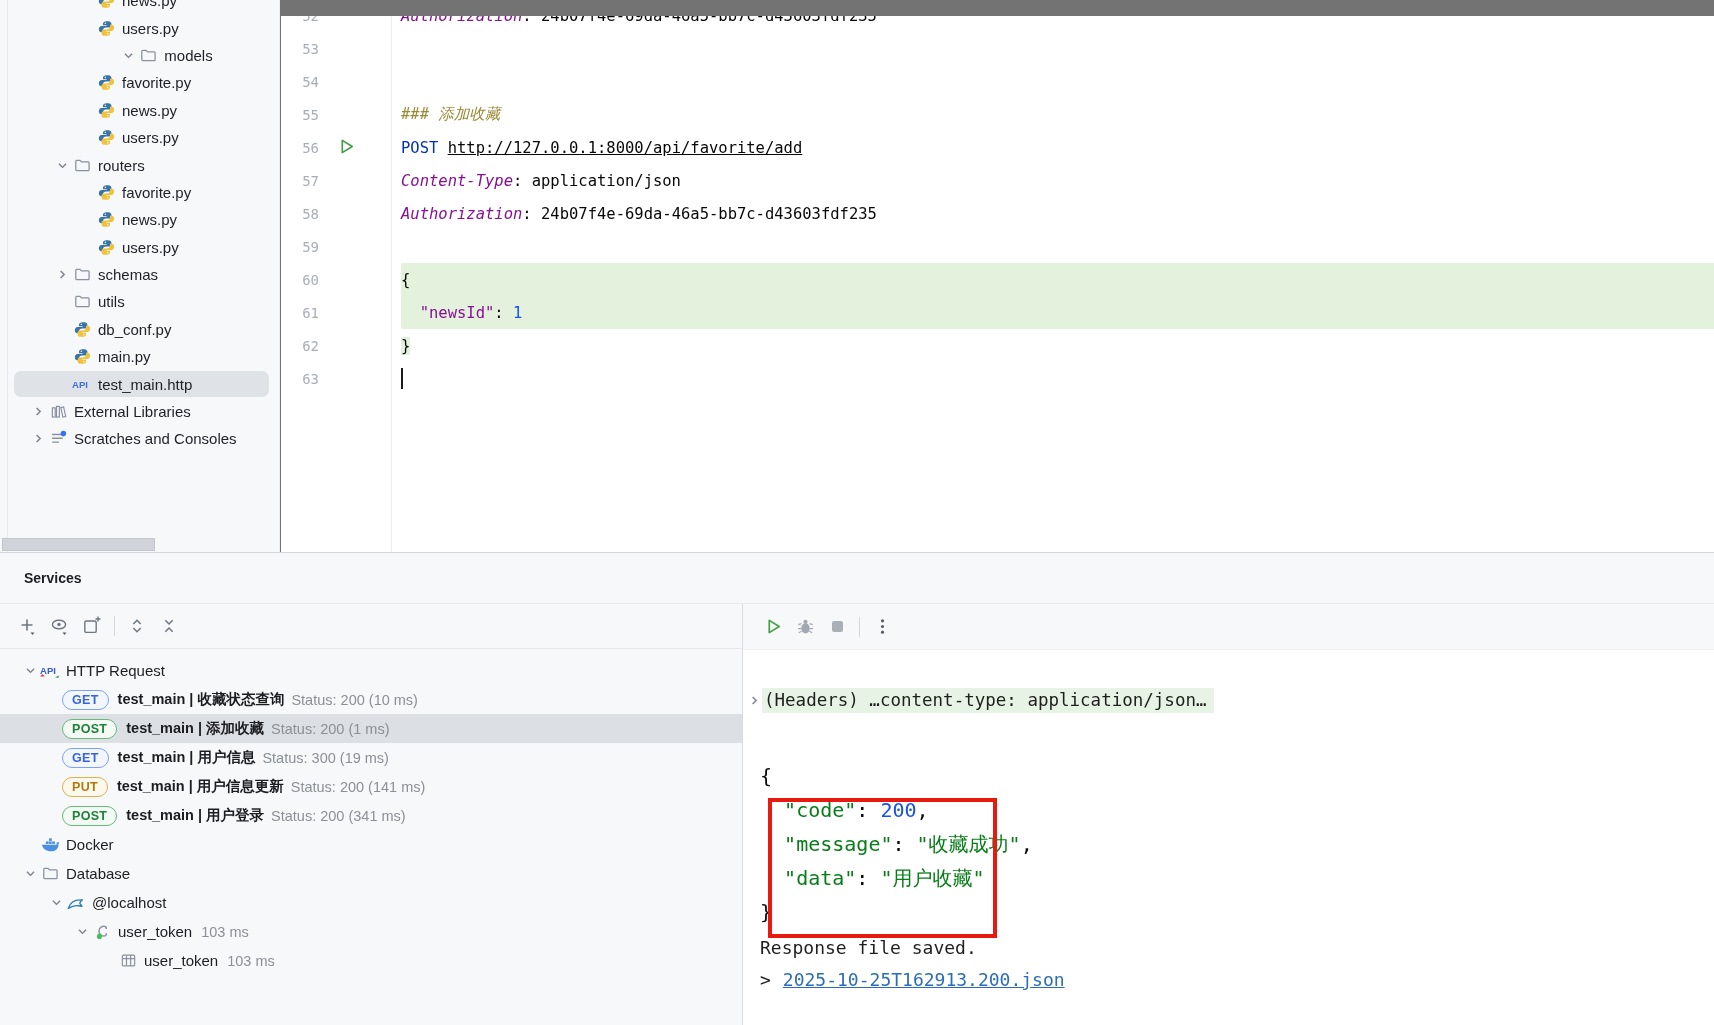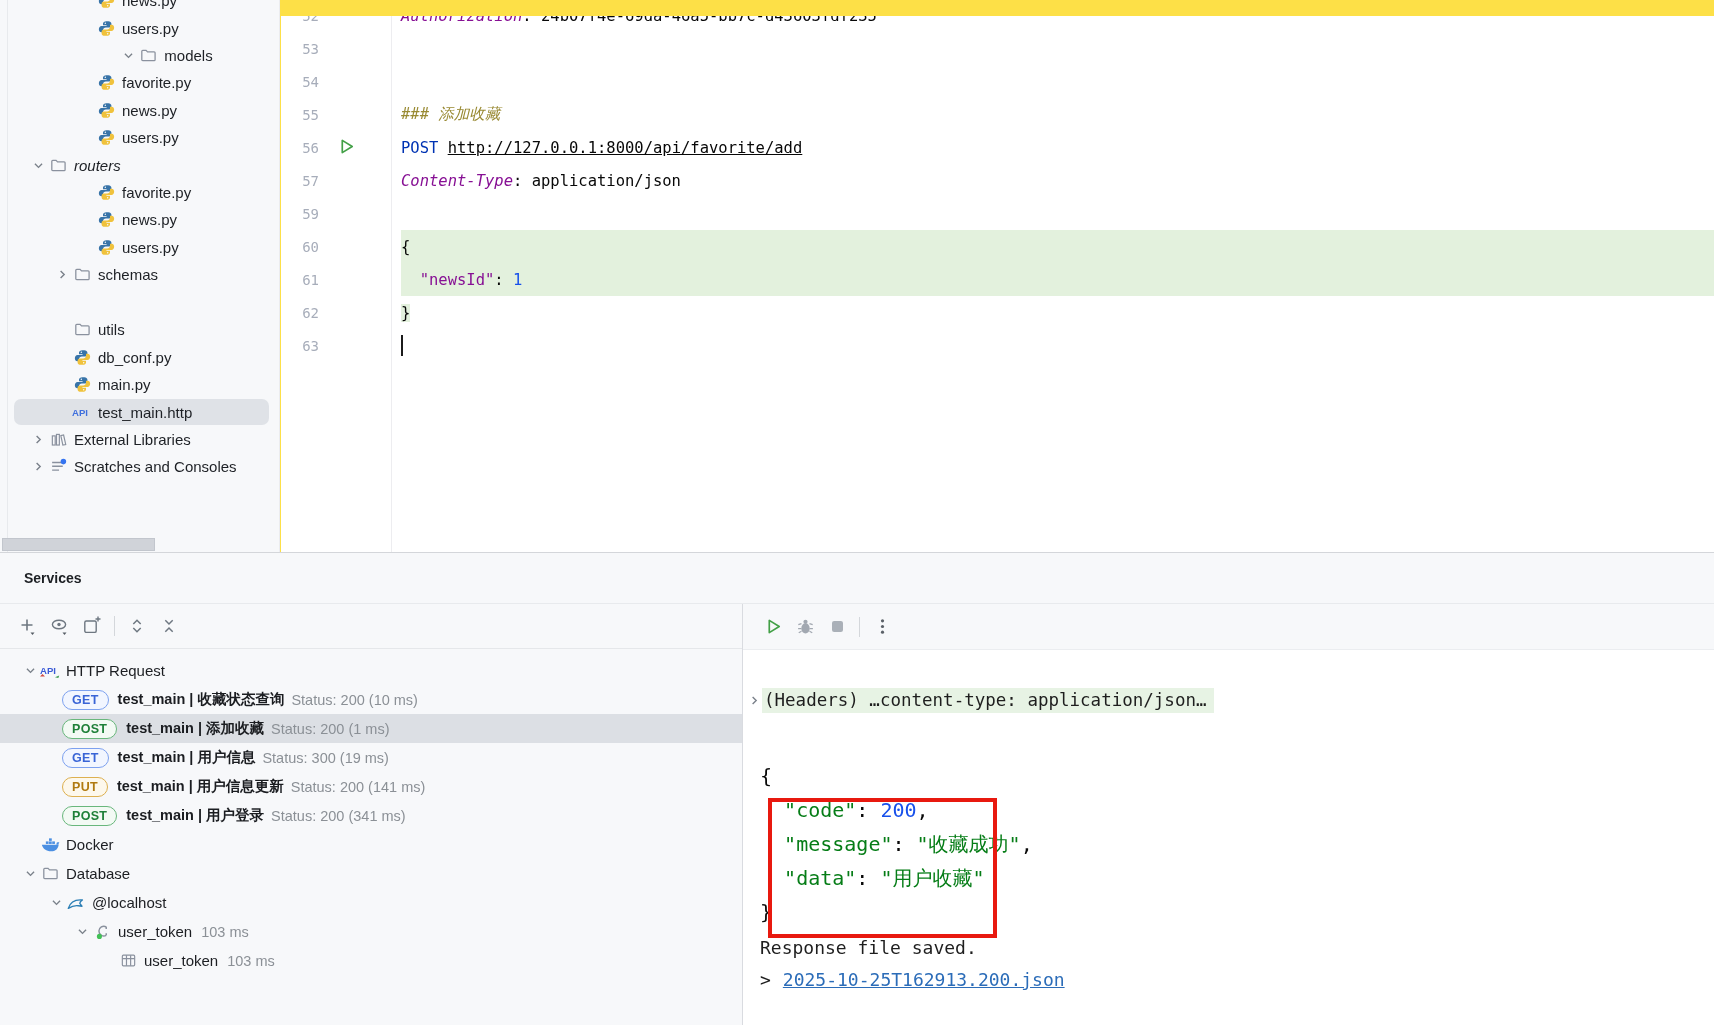--- a/index.html
+++ b/index.html
@@ -1,18 +1,18 @@
 <!DOCTYPE html>
 <html><head>
 <meta charset="utf-8">
 <style>
   * { margin:0; padding:0; box-sizing:border-box; }
   html,body { background:#ffffff; }
   body { font-family:"Liberation Sans", sans-serif; }
-  .app { position:relative; width:1714px; height:1025px; background:#fde047; overflow:hidden; }
+  .app { position:relative; width:1714px; height:1025px; background:#737373; overflow:hidden; }
 
   
   .project-pane { position:absolute; left:0; top:0; width:280px; height:552px; background:#f7f8fa; border-right:1px solid #ebecf0; overflow:hidden; }
   .project-pane::before { content:""; position:absolute; left:7px; top:0; bottom:0; width:1px; background:#e8eaed; }
   #project-tree { position:absolute; left:0; right:0; top:-13px; }
   .p-row { position:relative; height:27.4px; display:flex; align-items:center; font-size:15px; color:#1d2025; white-space:nowrap; }
   .p-row.selected::before { content:""; position:absolute; left:14px; right:10px; top:1px; bottom:1px; background:#dfe2e7; border-radius:7px; }
   .p-row > * { position:relative; }
   .chev-slot { width:20px; height:20px; display:inline-flex; align-items:center; justify-content:center; flex:none; }
   .ico { width:20px; height:18px; display:inline-flex; align-items:center; justify-content:center; margin-right:6px; flex:none; }
@@ -147,21 +147,21 @@
         <div class="p-row" style="padding-left: 76px;">
           <span class="chev-slot"></span>
           <span class="ico">
             <svg width="17" height="17" viewBox="0 0 16 16" xmlns="http://www.w3.org/2000/svg">
               <path fill="#3874a8" d="M7.9 1.1c-1.9 0-3.2.9-3.2 2.3v1.6h3.4v.6H3.3C1.9 5.6.8 6.8.8 8.6s1 2.9 2.4 2.9h1.5V9.6c0-1.4 1.2-2.6 2.7-2.6h3.2c1.1 0 2-.9 2-2.1V3.4c0-1.3-1.3-2.3-2.8-2.3zM6.9 2.3a.7.7 0 1 1 0 1.4.7.7 0 0 1 0-1.4z"></path>
               <path fill="#f0c23c" d="M8.1 14.9c1.9 0 3.2-.9 3.2-2.3V11H7.9v-.6h4.8c1.4 0 2.5-1.2 2.5-3s-1-2.9-2.4-2.9h-1.5v1.9c0 1.4-1.2 2.6-2.7 2.6H5.4c-1.1 0-2 .9-2 2.1v1.5c0 1.3 1.3 2.3 2.8 2.3zm1-1.2a.7.7 0 1 1 0-1.4.7.7 0 0 1 0 1.4z"></path>
             </svg>
           </span>
           <span>users.py</span>
         </div>
-        <div class="p-row" style="padding-left: 28px; font-style: italic;">
+        <div class="p-row" style="padding-left: 52px;">
           <span class="chev-slot">
             <svg width="15" height="15" viewBox="0 0 16 16" xmlns="http://www.w3.org/2000/svg">
               <path d="M4.2 6.2l3.8 3.8 3.8-3.8" fill="none" stroke="#7a818a" stroke-width="1.5"></path>
             </svg>
           </span>
           <span class="ico">
             <svg width="17" height="17" viewBox="0 0 16 16" xmlns="http://www.w3.org/2000/svg">
               <path fill="none" stroke="#8a919e" stroke-width="1.2" d="M1.7 4.1c0-.5.4-.9.9-.9h3.1l1.4 1.4h6.2c.5 0 .9.4.9.9v6.4c0 .5-.4.9-.9.9H2.6c-.5 0-.9-.4-.9-.9z"></path>
             </svg>
           </span>
@@ -203,21 +203,21 @@
               <path d="M6 4.2l3.8 3.8L6 11.8" fill="none" stroke="#7a818a" stroke-width="1.5"></path>
             </svg>
           </span>
           <span class="ico">
             <svg width="17" height="17" viewBox="0 0 16 16" xmlns="http://www.w3.org/2000/svg">
               <path fill="none" stroke="#8a919e" stroke-width="1.2" d="M1.7 4.1c0-.5.4-.9.9-.9h3.1l1.4 1.4h6.2c.5 0 .9.4.9.9v6.4c0 .5-.4.9-.9.9H2.6c-.5 0-.9-.4-.9-.9z"></path>
             </svg>
           </span>
           <span>schemas</span>
         </div>
-        <div class="p-row" style="padding-left: 52px; margin-top: 28px;">
+        <div class="p-row" style="padding-left: 52px;">
           <span class="chev-slot"></span>
           <span class="ico">
             <svg width="17" height="17" viewBox="0 0 16 16" xmlns="http://www.w3.org/2000/svg">
               <path fill="none" stroke="#8a919e" stroke-width="1.2" d="M1.7 4.1c0-.5.4-.9.9-.9h3.1l1.4 1.4h6.2c.5 0 .9.4.9.9v6.4c0 .5-.4.9-.9.9H2.6c-.5 0-.9-.4-.9-.9z"></path>
             </svg>
           </span>
           <span>utils</span>
         </div>
         <div class="p-row" style="padding-left: 52px;">
           <span class="chev-slot"></span>
@@ -307,20 +307,24 @@
         <div class="code-line">
           <span class="ln">56</span>
           <span class="run-slot"><svg width="19" height="19" viewBox="0 0 18 18" xmlns="http://www.w3.org/2000/svg">
               <path d="M5 3.2v11.6l9.4-5.8z" fill="none" stroke="#43a047" stroke-width="1.6" stroke-linejoin="round"></path>
             </svg></span>
           <span class="content"><span class="seg-kw">POST </span><span class="seg-url">http://127.0.0.1:8000/api/favorite/add</span></span>
         </div>
         <div class="code-line">
           <span class="ln">57</span>
           <span class="content"><span class="seg-hdr">Content-Type</span><span class="seg-plain">: application/json</span></span>
+        </div>
+        <div class="code-line">
+          <span class="ln">58</span>
+          <span class="content"><span class="seg-hdr">Authorization</span><span class="seg-plain">: 24b07f4e-69da-46a5-bb7c-d43603fdf235</span></span>
         </div>
         <div class="code-line">
           <span class="ln">59</span>
           <span class="content"></span>
         </div>
         <div class="code-line">
           <span class="ln">60</span>
           <span class="content hl-full"><span class="seg-plain">{</span></span>
         </div>
         <div class="code-line">

